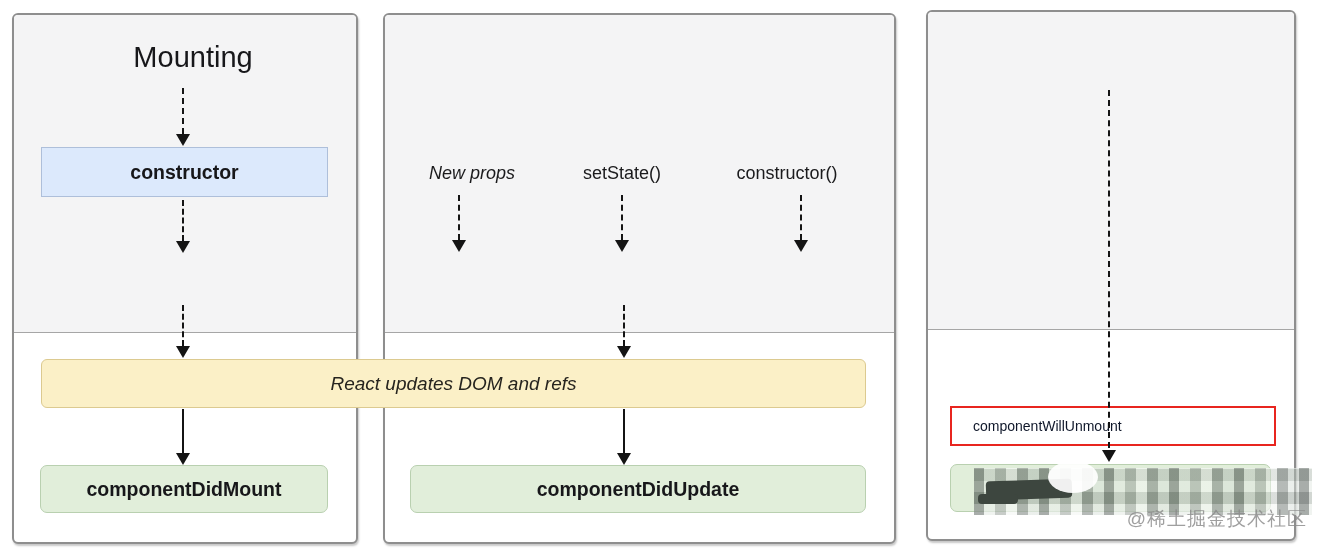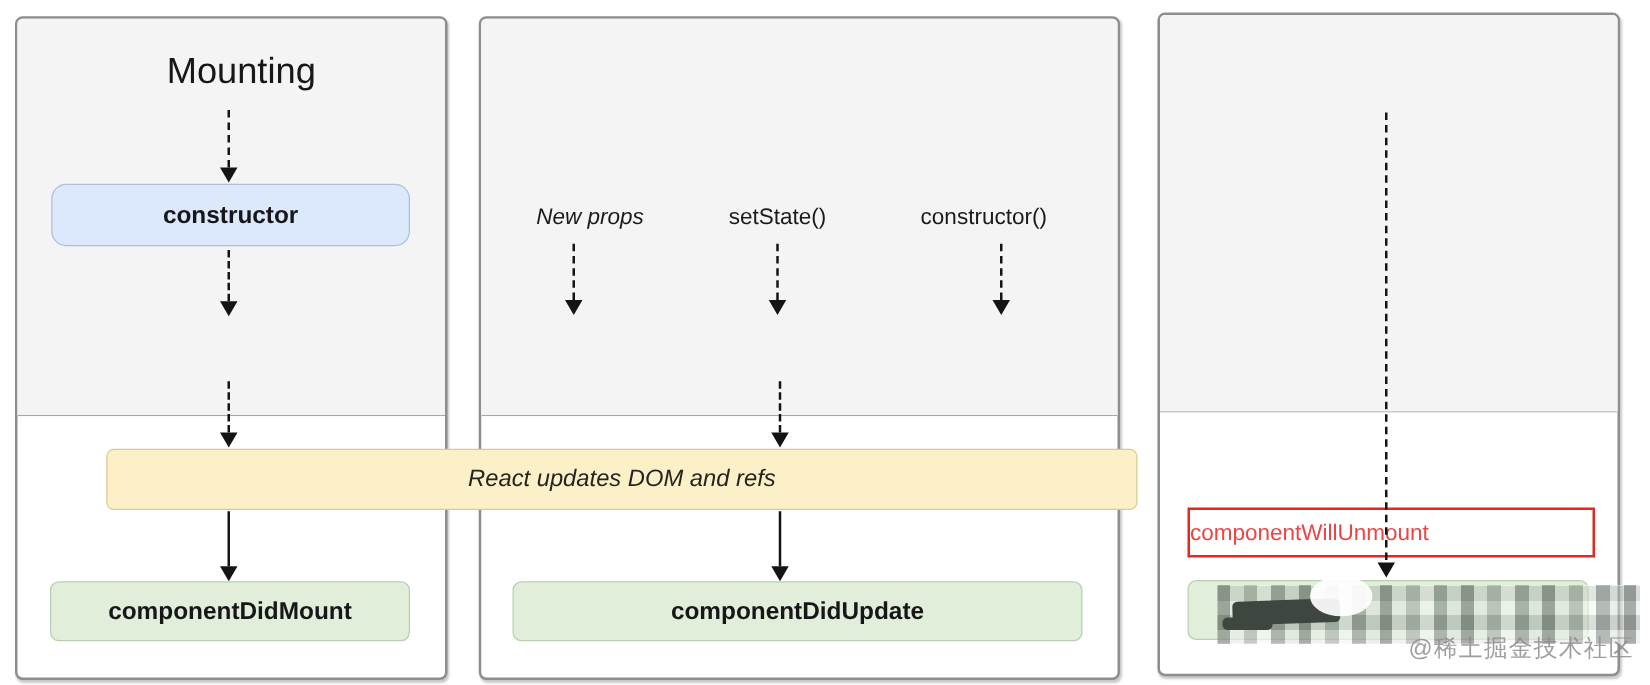--- a/index.html
+++ b/index.html
@@ -9,40 +9,40 @@
   
   .panel{position:absolute;background:#ffffff;border:2px solid #8e8e8e;border-radius:6px;
          box-shadow:1px 2px 2px rgba(0,0,0,0.22);}
   .panel-gray{position:absolute;left:0;top:0;right:0;height:317px;background:#f4f4f5;
               border-bottom:1px solid #a6a6a6;border-radius:4px 4px 0 0;}
   .panel-title{position:absolute;text-align:center;font-size:29px;font-weight:500;color:#17171a;z-index:3;}
 
   
   .box{position:absolute;display:flex;align-items:center;justify-content:center;
        box-sizing:border-box;z-index:5;}
-  .box-blue{background:#dce9fc;border:1.5px solid #aebfda;border-radius:12px;}
+  .box-blue{background:#dce9fc;border:1.5px solid #aebfda;border-radius:0;}
   .box-yellow{background:#fbf0c7;border:1.5px solid #dcca90;border-radius:6px;}
   .box-green{background:#e1eeda;border:1.5px solid #b9d0b0;border-radius:7px;}
   .box-label{font-size:19.5px;font-weight:bold;color:#17171a;}
   .box-label-italic{font-size:19px;font-style:italic;font-weight:400;color:#26241f;}
 
   
   .trigger{position:absolute;width:160px;text-align:center;font-size:18px;color:#1a1a1c;z-index:3;}
   .italic{font-style:italic;}
 
   
   .dash-line{position:absolute;width:0;border-left:2.5px dashed #141414;z-index:6;}
   .solid-line{position:absolute;width:0;border-left:2.5px solid #141414;z-index:6;}
   .arrow-head{position:absolute;width:0;height:0;border-left:7px solid transparent;
               border-right:7px solid transparent;border-top:12px solid #141414;z-index:6;}
 
   
   .red-box{position:absolute;box-sizing:border-box;border:2.5px solid #e8251f;background:transparent;
            display:flex;align-items:center;z-index:5;}
-  .red-box-label{font-size:18px;color:#ef4444;}
+  .red-box-label{font-size:14px;color:#0f172a;padding-left:21px;}
 
   
   .mosaic{position:absolute;z-index:7;opacity:0.95;
     background-image:
       repeating-linear-gradient(90deg,
         rgba(72,82,76,0.50) 0 10px, rgba(218,226,218,0.42) 10px 21px,
         rgba(128,138,130,0.46) 21px 32px, rgba(240,244,240,0.44) 32px 43px,
         rgba(92,102,96,0.48) 43px 54px, rgba(204,214,206,0.40) 54px 65px),
       repeating-linear-gradient(0deg,
         rgba(255,255,255,0.55) 0 11px, rgba(70,80,74,0.30) 11px 23px,
@@ -108,21 +108,21 @@
   <div class="arrow-head" style="left:617px;top:346px;"></div>
 
   <div class="solid-line" style="left:623px;top:409px;height:44px;"></div>
   <div class="arrow-head" style="left:617px;top:453px;"></div>
 
   <div class="box box-green" style="left:410px;top:465px;width:456px;height:48px;">
     <span class="box-label">componentDidUpdate</span>
   </div>
 
 
-  <div class="box box-yellow" style="left:41px;top:359px;width:825px;height:49px;margin-left:44px;">
+  <div class="box box-yellow" style="left:41px;top:359px;width:825px;height:49px;">
     <span class="box-label-italic">React updates DOM and refs</span>
   </div>
 
   <div class="dash-line" style="left:1108px;top:90px;height:358px;"></div>
   <div class="arrow-head" style="left:1102px;top:450px;"></div>
 
   <div class="red-box" style="left:950px;top:406px;width:326px;height:40px;">
     <span class="red-box-label">componentWillUnmount</span>
   </div>
 

